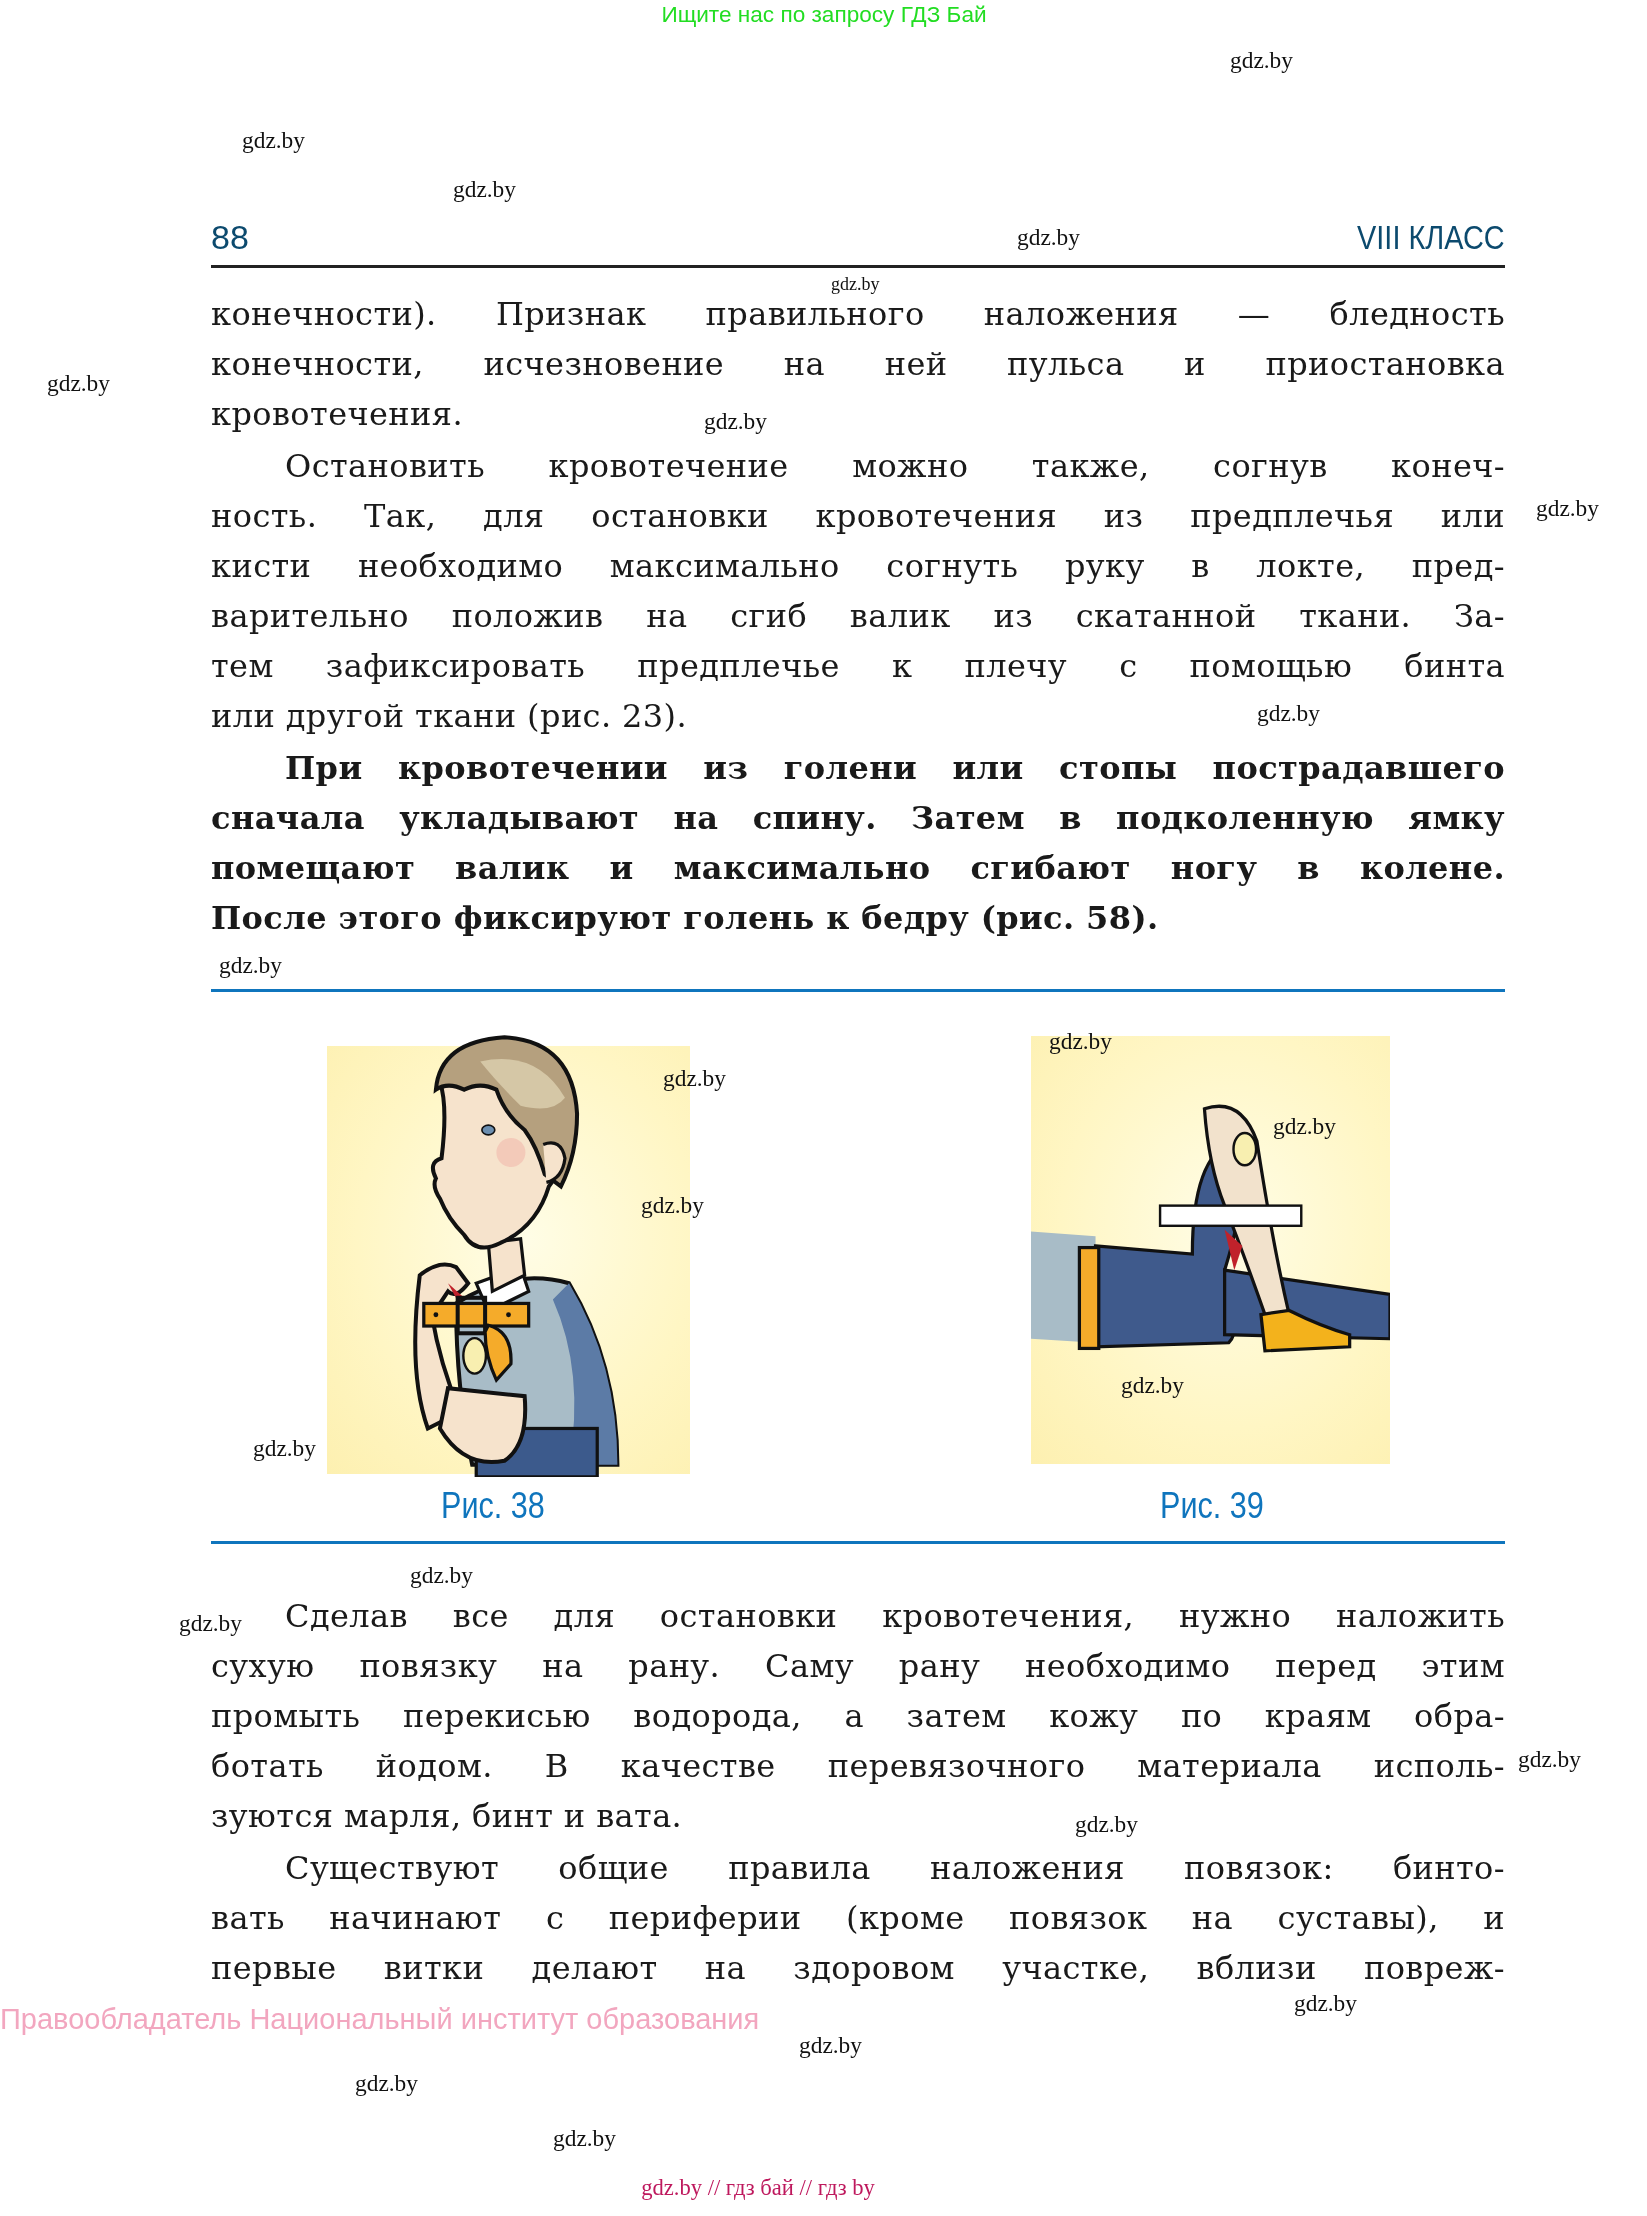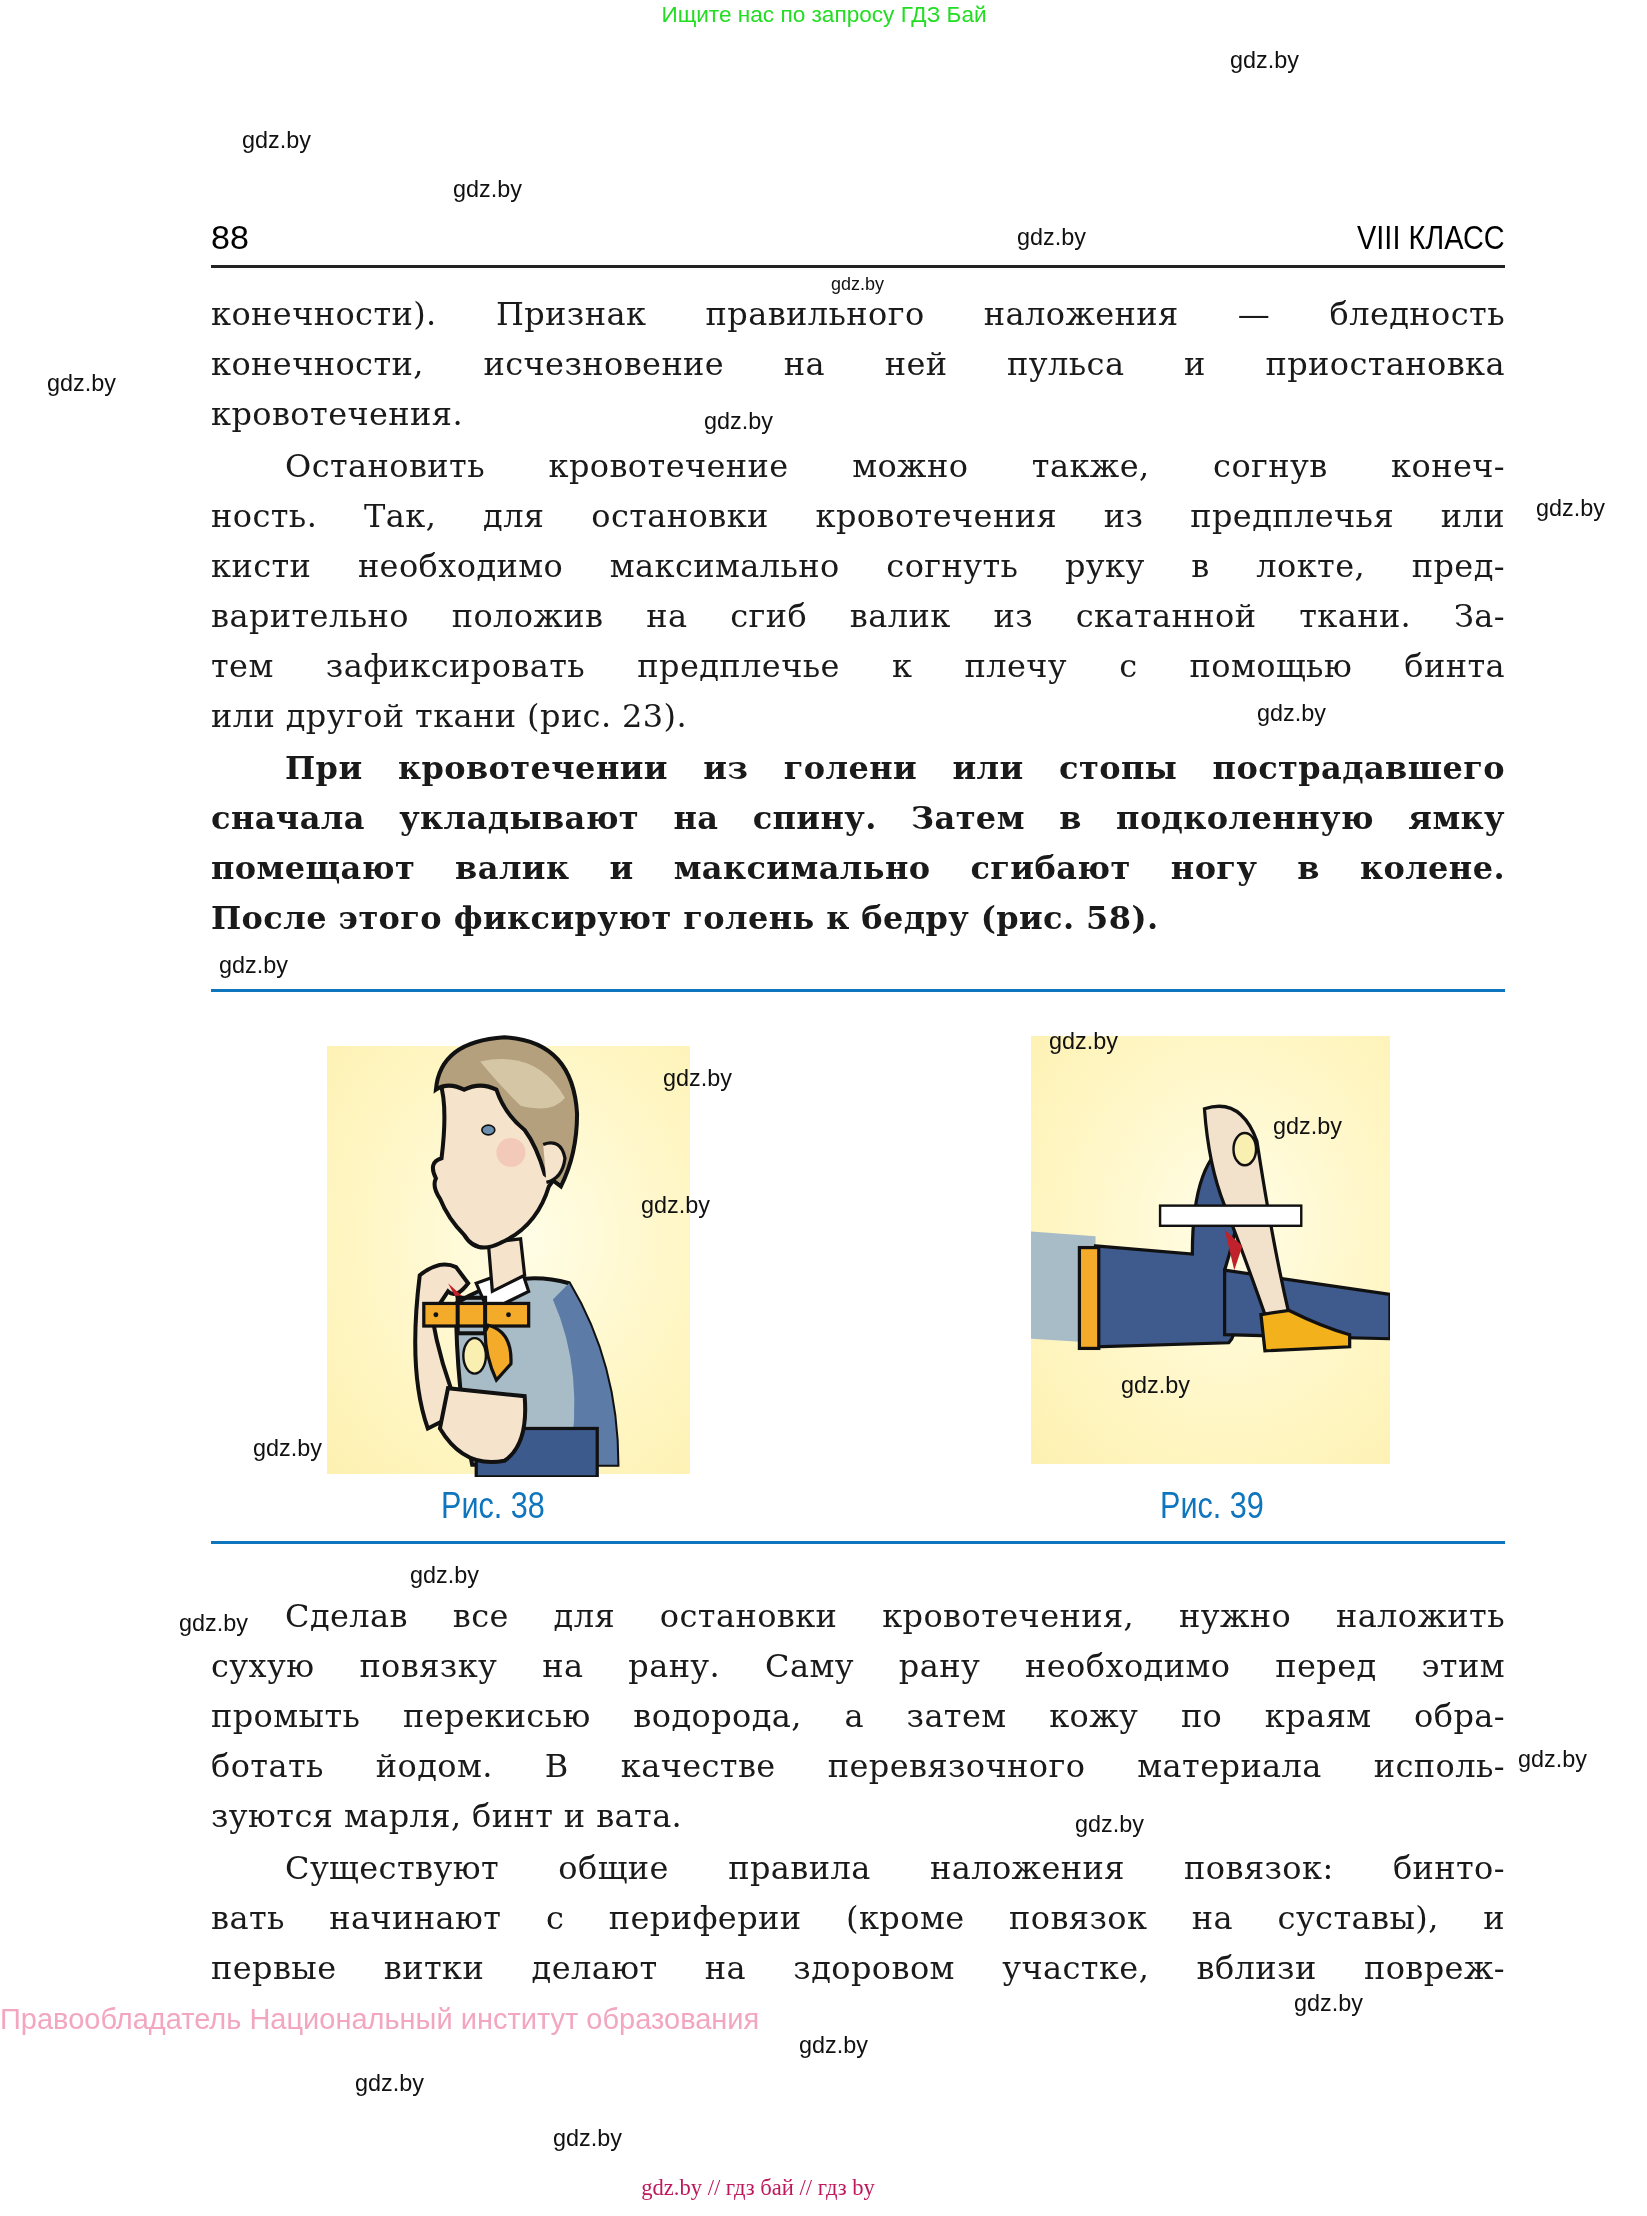--- a/index.html
+++ b/index.html
@@ -1,21 +1,21 @@
 <!DOCTYPE html>
 <html style="font-size:13px"><head>
 <meta charset="utf-8">
 <style>
   html, body { margin:0; padding:0; background:#ffffff; }
   body { width:1648px; height:2216px; position:relative; overflow:hidden; font-family:"DejaVu Serif", serif; color:#1a1a1a; }
   .abs { position:absolute; }
-  .wm { position:absolute; font-family:Liberation Sans, sans-serif; font-size:23.4px; color:#111; white-space:nowrap; }
+  .wm { position:absolute; font-family:Liberation Serif, serif; font-size:23.4px; color:#111; white-space:nowrap; }
   .wm-small { font-size:18px; }
   .top-banner { position:absolute; left:0; width:1648px; top:1.6px; text-align:center; font-family:"Liberation Sans", sans-serif; font-size:22.6px; color:#22dd22; }
-  .running-head { position:absolute; left:211px; width:1294px; top:211px; height:48px; font-family:"Liberation Sans", sans-serif; font-size:34px; color:#000000; }
+  .running-head { position:absolute; left:211px; width:1294px; top:211px; height:48px; font-family:"Liberation Sans", sans-serif; font-size:34px; color:#0c4a6e; }
   .running-head .page-num { position:absolute; left:0; top:6.5px; }
   .running-head .grade { position:absolute; right:0; top:6.5px; transform:scaleX(0.85); transform-origin:right; }
   .head-rule { position:absolute; left:211px; width:1294px; top:265px; height:3.2px; background:#222; }
   .text-block { position:absolute; left:211px; width:1294px; font-family:"DejaVu Serif", serif; font-size:32px; line-height:50px; color:#1a1a1a; text-align:justify; text-align-last:justify; letter-spacing:0.4px; }
   .text-block .line { display:block; height:50px; white-space:nowrap; text-align:justify; text-align-last:justify; }
   .text-block .line.last { text-align-last:left; }
   .indent { padding-left:74px; }
   .blue-rule { position:absolute; left:211px; width:1294px; height:3.2px; background:#0f75bd; }
   .figure { position:absolute; }
   .fig-bg { position:absolute; background:radial-gradient(ellipse at 55% 45%, #fffde6 0%, #fff6c4 60%, #fdf0b0 100%); }

